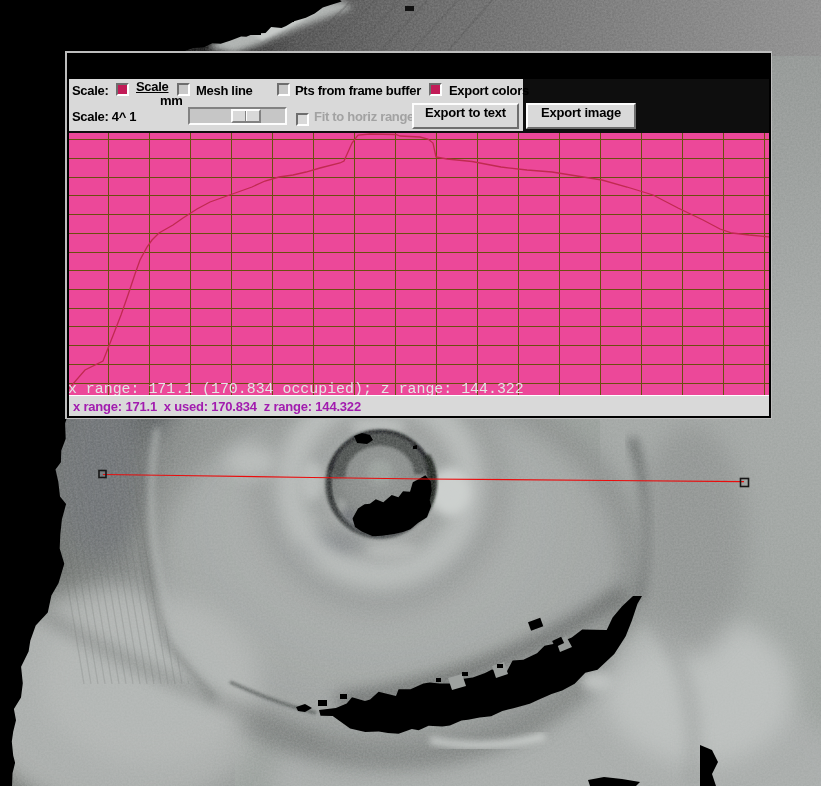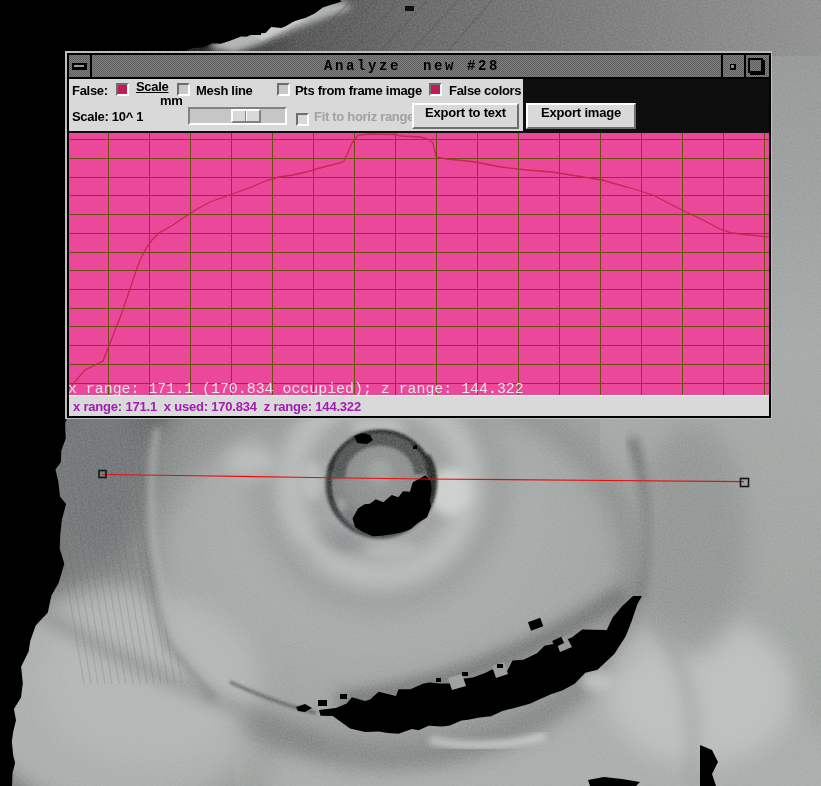--- a/index.html
+++ b/index.html
@@ -200,48 +200,32 @@
 <polygon points="268,20 296,9 314,5 302,15 278,27" fill="#000" opacity="0.9"></polygon>
 <rect x="250" y="31" width="11" height="4" fill="#000"></rect>
 <rect x="286" y="19" width="8" height="3" fill="#000"></rect>
 <rect x="405" y="6" width="9" height="5" fill="#111"></rect>
 <path d="M103,474.5 L178,475.5 312,477.5 424,479 610,480.5 744,481.7" fill="none" stroke="#ea0c0c" stroke-width="1.2"></path>
 <rect x="99" y="470.5" width="7" height="7" fill="none" stroke="#161616" stroke-width="1.6"></rect>
 <rect x="740.5" y="478.5" width="8" height="8" fill="none" stroke="#161616" stroke-width="1.6"></rect>
 </svg>
 <div id="win">
       <div id="winin">
-<div class="tt">
- <div class="tbl">
-            <div class="dash">
-              <i></i>
-            </div>
-          </div>
- <div class="ttitle">Analyze&nbsp;&nbsp;new&nbsp;#28</div>
- <div class="tbr1">
-            <div class="dot">
-              <i></i>
-            </div>
-          </div>
- <div class="tbr2">
-            <div class="sq"></div>
-          </div>
-</div>
 <div class="toolbar">
  <div class="panel">
-  <span class="lbl" style="left:3px;top:4px;">False:</span>
+  <span class="lbl" style="left:3px;top:4px;">Scale:</span>
   <span class="cb on" style="left:47px;top:4px;"></span>
   <span class="lbl" style="left:67px;top:0;text-decoration:underline;">Scale</span>
   <span class="cb off" style="left:108px;top:4px;"></span>
   <span class="lbl" style="left:127px;top:4px;">Mesh line</span>
   <span class="cb off" style="left:208px;top:4px;"></span>
-  <span class="lbl" style="left:226px;top:4px;">Pts from frame image</span>
+  <span class="lbl" style="left:226px;top:4px;">Pts from frame buffer</span>
   <span class="cb on" style="left:360px;top:4px;"></span>
-  <span class="lbl" style="left:380px;top:4px;">False colors</span>
-  <span class="lbl" style="left:3px;top:30px;">Scale: 10^ 1</span>
+  <span class="lbl" style="left:380px;top:4px;">Export colors</span>
+  <span class="lbl" style="left:3px;top:30px;">Scale: 4^ 1</span>
   <span class="lbl" style="left:91px;top:14px;">mm</span>
   <div class="trough">
               <div class="thumb">
                 <i></i>
               </div>
             </div>
   <span class="cb dis" style="left:227px;top:34px;"></span>
   <span class="lbl" style="left:245px;top:30px;color:#a2a2a2;">Fit to horiz range</span>
  </div>
  <div class="btn" style="left:457px;width:106px;">Export image</div>

